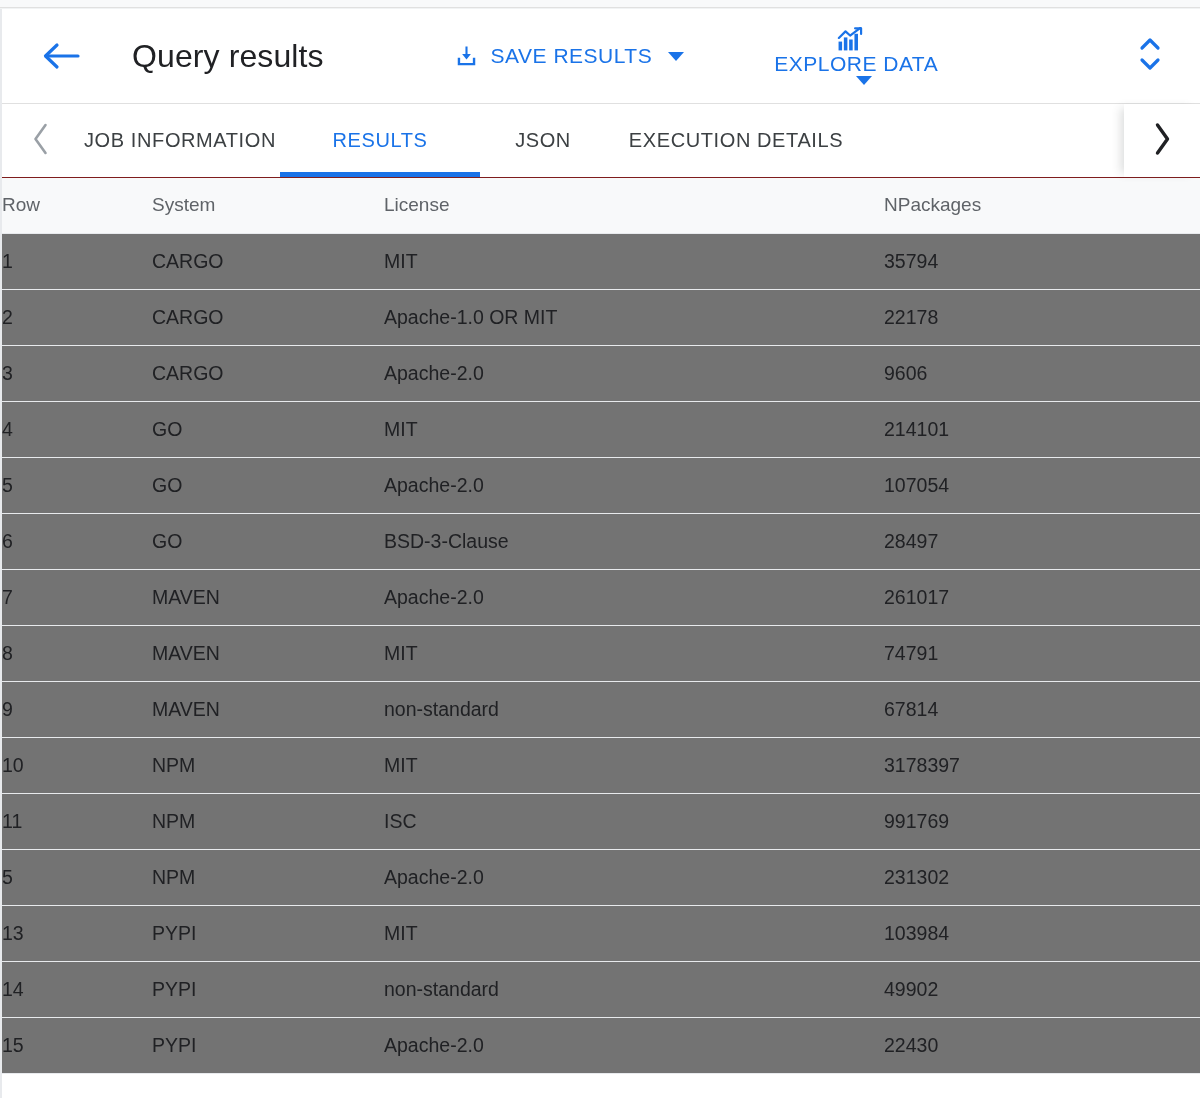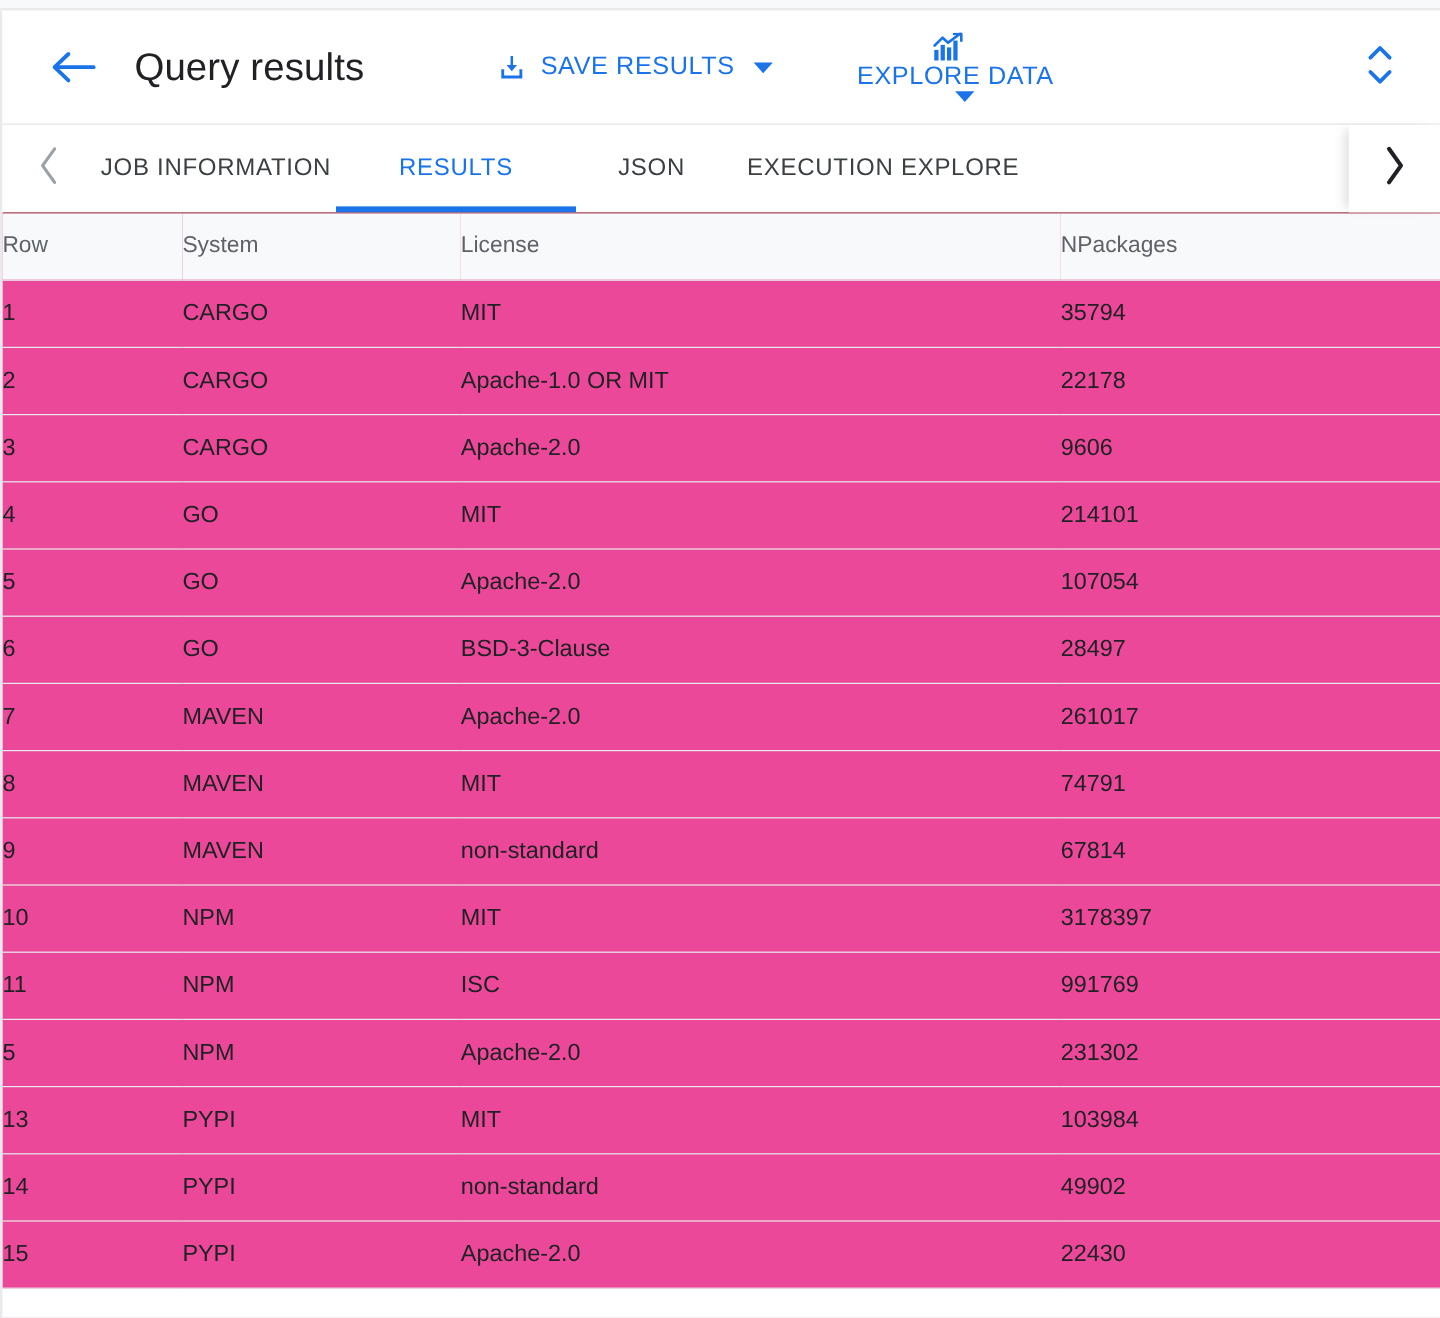--- a/index.html
+++ b/index.html
@@ -44,20 +44,21 @@
 
   
   .header {
     position: relative;
     height: 95px;
     border-bottom: 1px solid #e0e0e0;
     display: flex;
     align-items: center;
     padding-left: 36px;
     background: #fff;
+    gap: 20px;
   }
 
   .back-btn {
     width: 46px;
     height: 46px;
     display: flex;
     align-items: center;
     justify-content: center;
     cursor: pointer;
     flex: 0 0 auto;
@@ -173,21 +174,21 @@
     flex: 0 0 auto;
     background: #fff;
     box-shadow: -7px 0 9px -4px rgba(60,64,67,0.18);
     z-index: 3;
   }
 
   
   .table-wrap {
     position: relative;
     width: 100%;
-    background: #ec4899;
+    background: #737373;
   }
   table.results {
     width: 100%;
     border-collapse: collapse;
     table-layout: fixed;
   }
   table.results thead th {
     background: #f8f9fa;
     color: #5f6368;
     font-size: 19px;
@@ -297,21 +298,21 @@
         <div class="tab" id="tab-job-information">
           <span>JOB INFORMATION</span>
         </div>
         <div class="tab active" id="tab-results">
           <span>RESULTS</span>
         </div>
         <div class="tab" id="tab-json">
           <span>JSON</span>
         </div>
         <div class="tab" id="tab-execution-details">
-          <span>EXECUTION EXPLORE</span>
+          <span>EXECUTION DETAILS</span>
         </div>
       </div>
 
       <div class="tab-scroll-right">
         <span>
           <svg width="22" height="36" viewBox="0 0 22 36">
             <path d="M6.5 4 L16.5 18 L6.5 32" stroke="#202124" stroke-width="3.4" fill="none" stroke-linecap="round" stroke-linejoin="round"></path>
           </svg>
         </span>
       </div>

